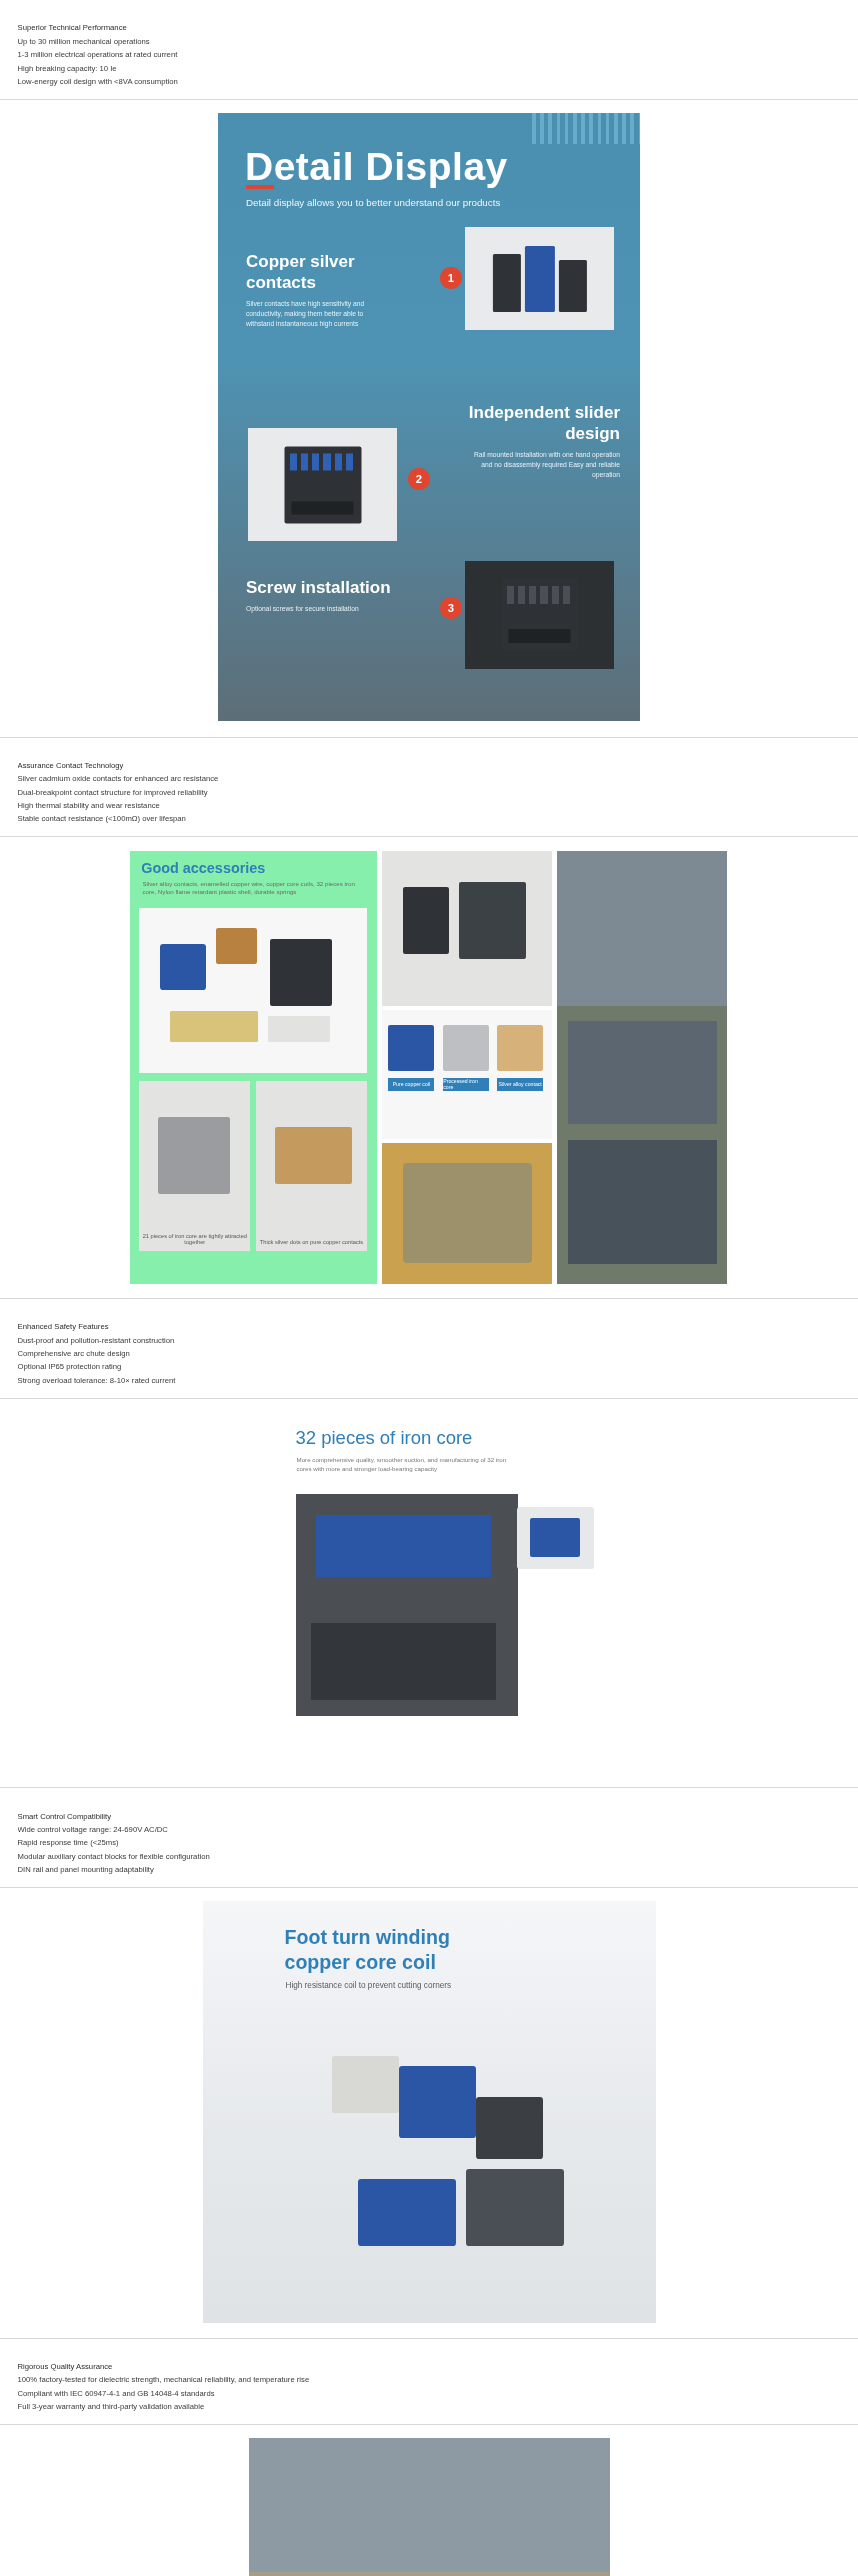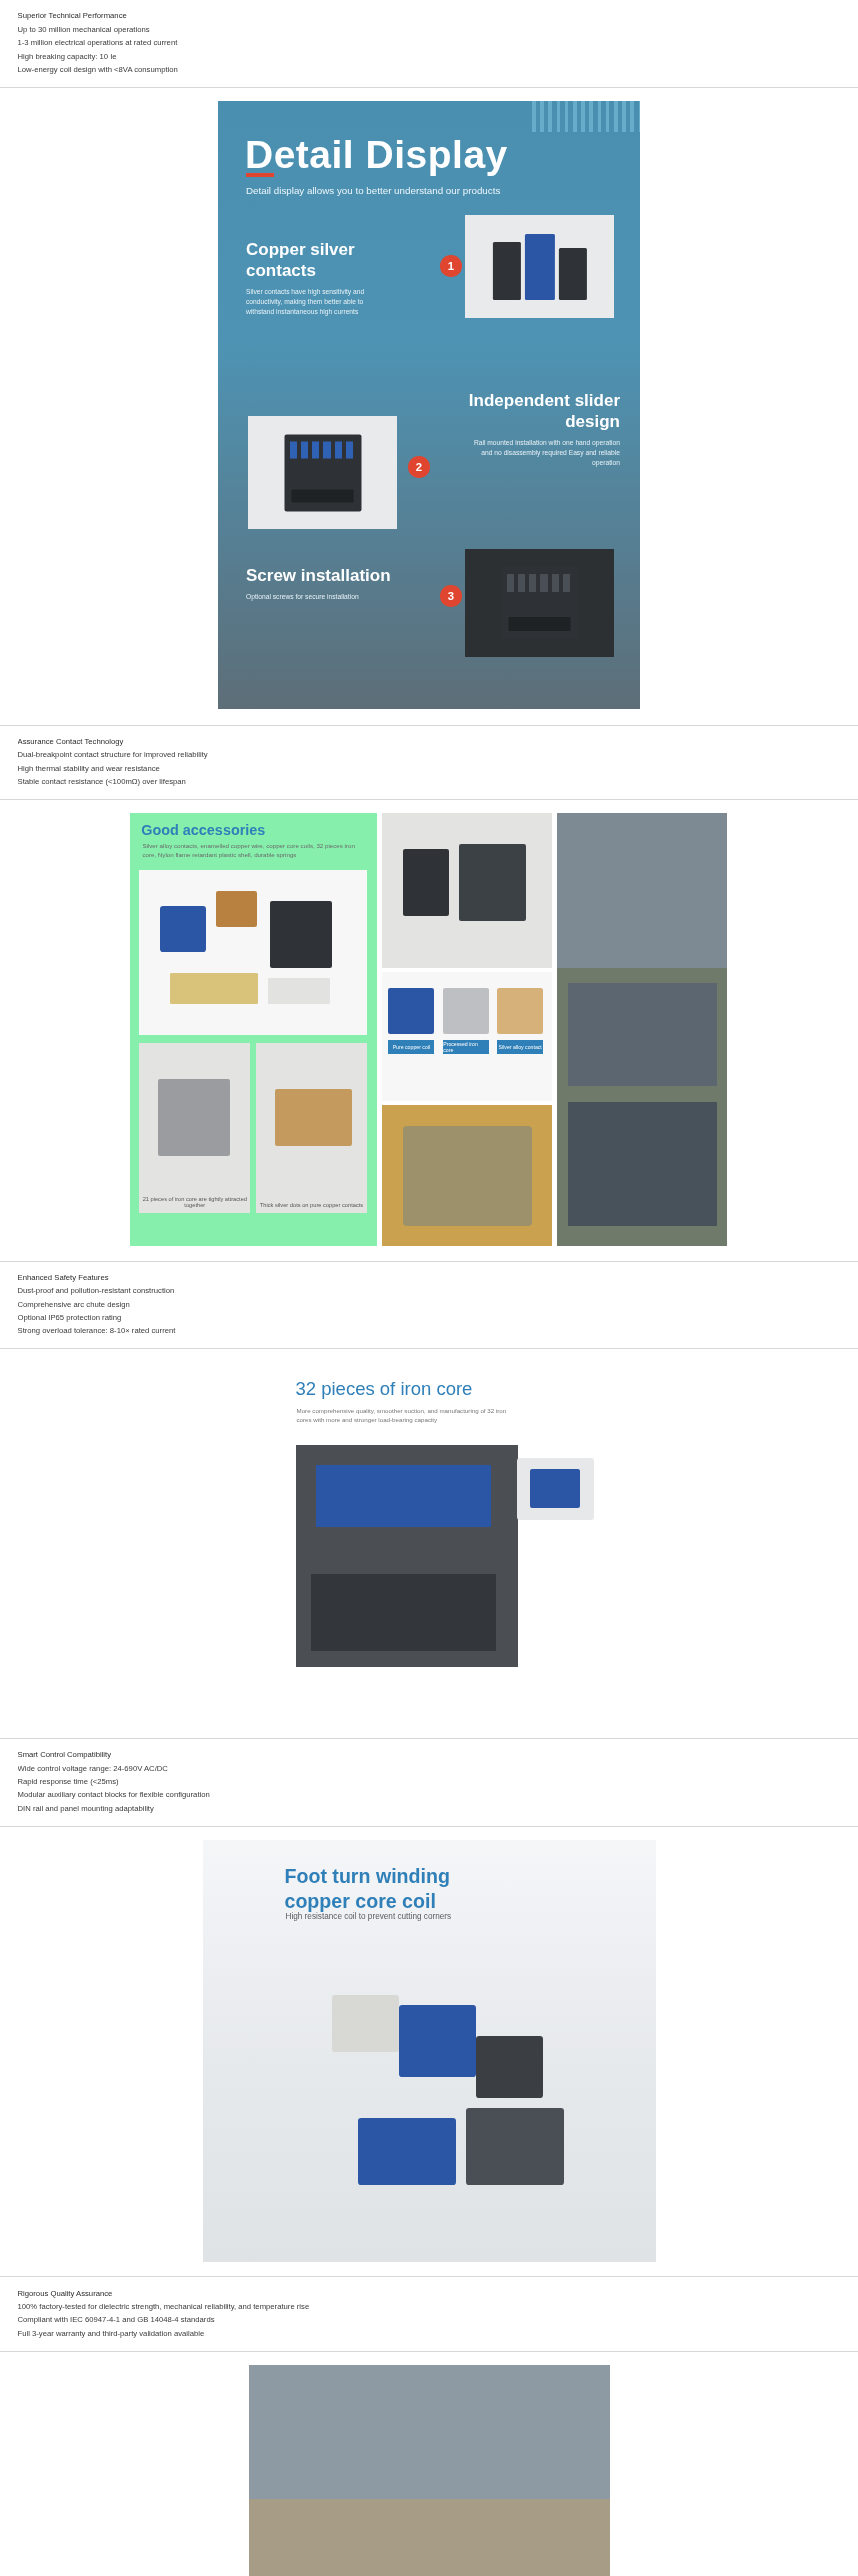--- a/index.html
+++ b/index.html
@@ -13,20 +13,21 @@
   .page {
     width: 858px;
     position: relative;
     padding: 0;
   }
 
   
   .spec-block {
     padding: 9.3px 17.5px 10.3px 17.5px;
     border-bottom: 0.5px solid #d8d8d8;
+    margin-top: 12px;
   }
   .spec-block .line {
     font-size: 7.7px;
     line-height: 13.4px;
     color: #3a3a3a;
     white-space: nowrap;
     overflow: hidden;
   }
   .spec-block .line.head { color: #2b2b2b; }
 
@@ -156,21 +157,21 @@
   .coil-card {
     width: 453px; height: 422px; margin: 13.4px auto 14.4px auto;
     background: linear-gradient(180deg,#f4f6f8 0%,#e6e9ec 55%,#dfe3e6 100%);
     position: relative;
   }
   .coil-ttl {
     position: absolute; left: 82px; top: 24px;
     font-size: 19.6px; font-weight: bold; color: #2f7fb8; line-height: 25px;
   }
   .coil-sub {
-    position: absolute; left: 83px; top: 72px;
+    position: absolute; left: 83px; top: 80px;
     font-size: 8.2px; color: #5a5a5a;
   }
 
   
   .factory-card {
     width: 361px; height: 402px; margin: 13.4px auto 14.4px auto;
     background: #b8b2a4; position: relative; overflow: hidden;
   }
 
   
@@ -231,20 +232,21 @@
       <div class="ph dark" style="left:247px; top:448px; width:149px; height:108px;">
         <div class="dev">
           <div class="contactor" style="width:77px;height:72px;"></div>
         </div>
       </div>
     </div>
   </div>
 
   <div class="spec-block">
     <div class="line head">Assurance Contact Technology</div>
+    <div class="line">Silver cadmium oxide contacts for enhanced arc resistance</div>
     <div class="line">Dual-breakpoint contact structure for improved reliability</div>
     <div class="line">High thermal stability and wear resistance</div>
     <div class="line">Stable contact resistance (&lt;100mΩ) over lifespan</div>
   </div>
 
   <div class="band">
     <div class="acc-wrap">
 
       <div class="acc-col acc-left">
         <div class="ttl">Good accessories</div>

